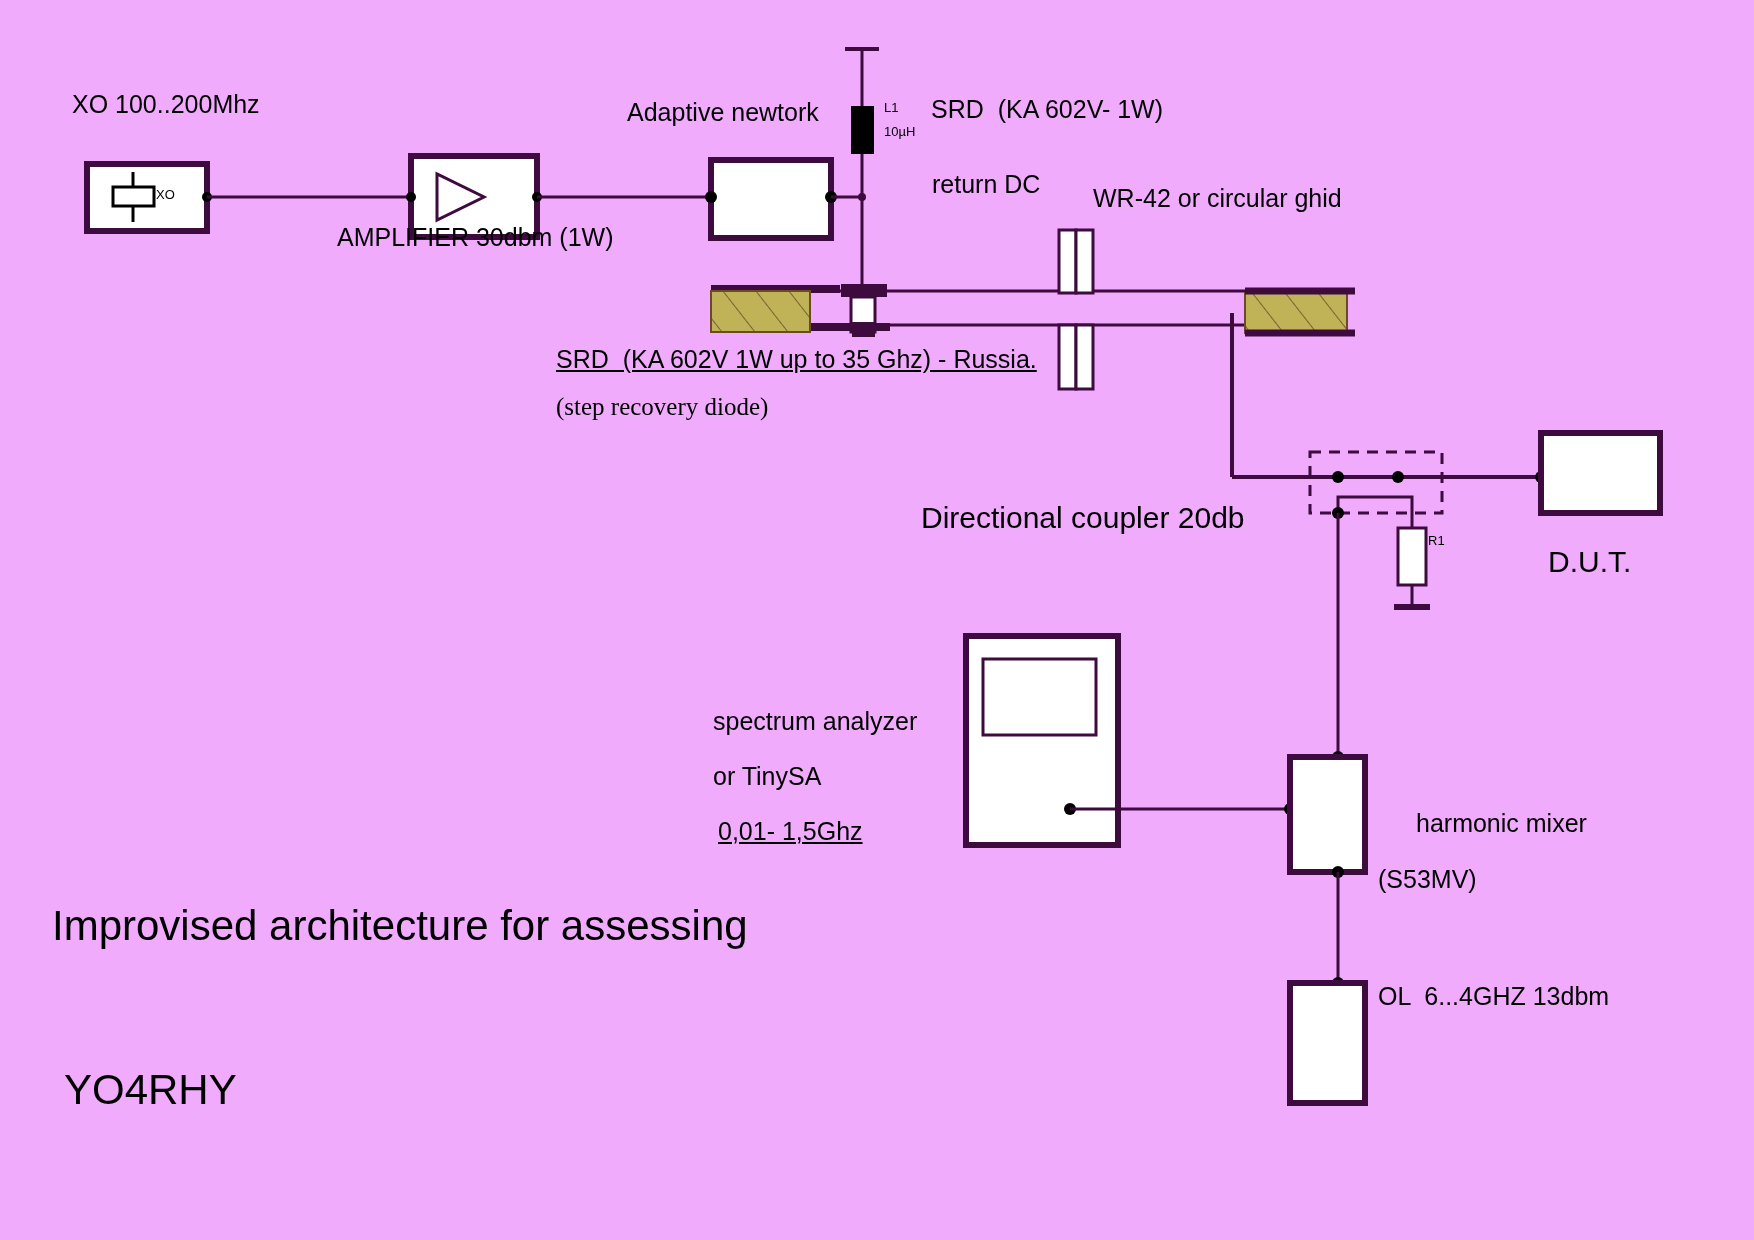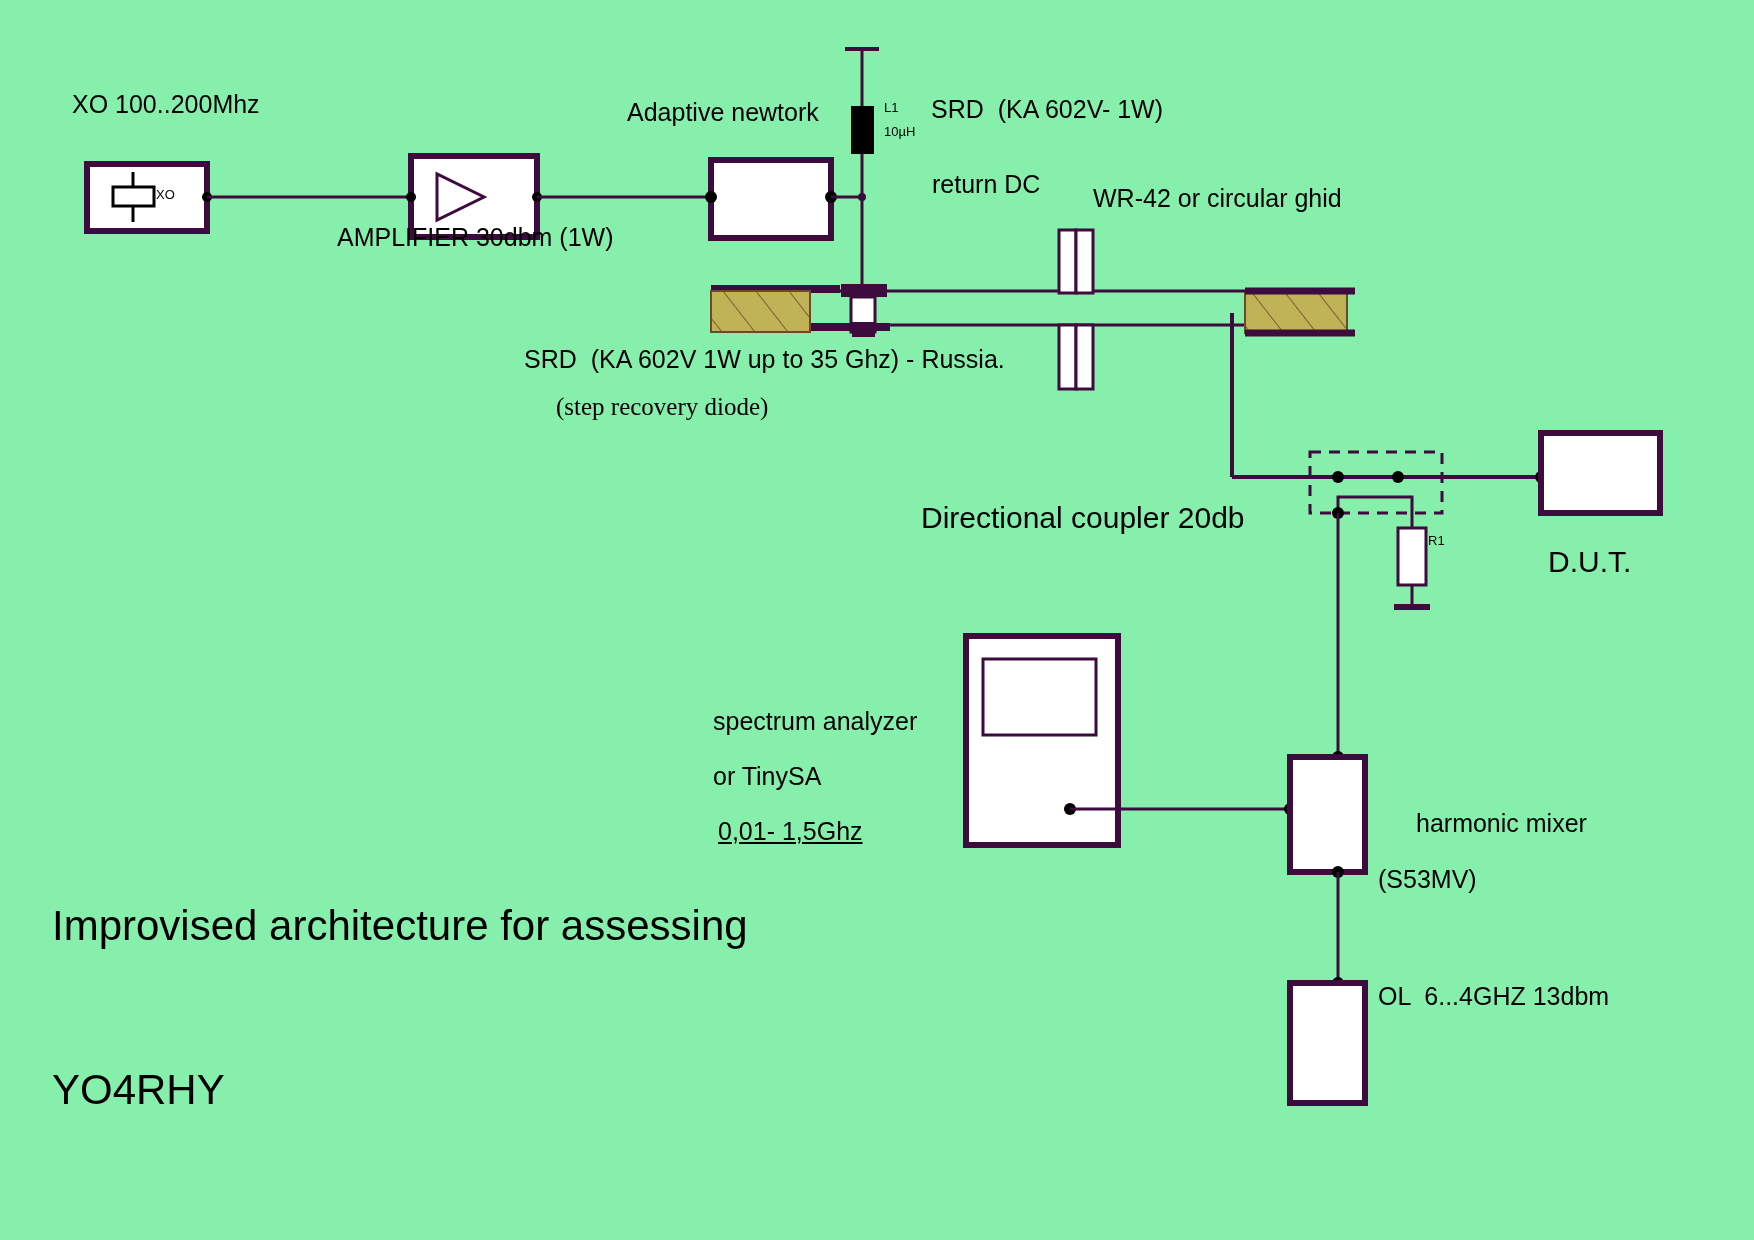--- a/index.html
+++ b/index.html
@@ -9,21 +9,21 @@
     background: #ffffff;
   }
   body {
     font-family: "Liberation Sans", sans-serif;
     color: #000000;
   }
   #canvas {
     position: relative;
     width: 1754px;
     height: 1240px;
-    background: #86efac;
+    background: #f0abfc;
     overflow: hidden;
   }
   svg.schematic {
     position: absolute;
     top: 0;
     left: 0;
     width: 1754px;
     height: 1240px;
   }
   .lbl {
@@ -183,21 +183,21 @@
   <div class="lbl lbl-xs" style="left:884px; top:101px;">L1</div>
 
   <div class="lbl lbl-xs" style="left:884px; top:125px;">10µH</div>
 
   <div class="lbl lbl-md" style="left:931px; top:96px;">SRD  (KA 602V- 1W)</div>
 
   <div class="lbl lbl-md" style="left:932px; top:144px;margin-top:27px;">return DC</div>
 
   <div class="lbl lbl-md" style="left:1093px; top:185px;">WR-42 or circular ghid</div>
 
-  <div class="lbl lbl-md" style="left:524px; top:346px;">SRD  (KA 602V 1W up to 35 Ghz) - Russia.</div>
+  <div class="lbl lbl-md" style="left:556px; top:346px;text-decoration:underline;">SRD  (KA 602V 1W up to 35 Ghz) - Russia.</div>
 
   <div class="lbl lbl-md" style="left:556px; top:394px;font-family:Liberation Serif, serif;">(step recovery diode)</div>
 
   <div class="lbl lbl-lg" style="left:921px; top:502px;">Directional coupler 20db</div>
 
   <div class="lbl lbl-xs" style="left:1428px; top:534px;">R1</div>
 
   <div class="lbl lbl-lg" style="left:1548px; top:546px;">D.U.T.</div>
 
   <div class="lbl lbl-md" style="left:713px; top:708px;">spectrum analyzer</div>
@@ -208,15 +208,15 @@
 
   <div class="lbl lbl-md" style="left:1416px; top:810px;">harmonic mixer</div>
 
   <div class="lbl lbl-md" style="left:1378px; top:866px;">(S53MV)</div>
 
   <div class="lbl lbl-md" style="left:1378px; top:983px;">OL  6...4GHZ 13dbm</div>
 
   <div class="lbl lbl-cap" style="left:52px; top:904px;">Improvised architecture for assessing</div>
 
 
-  <div class="lbl lbl-cap" style="left:52px; top:1068px;">YO4RHY</div>
+  <div class="lbl lbl-cap" style="left:64px; top:1068px;">YO4RHY</div>
 
 </div>
 
 </body></html>

